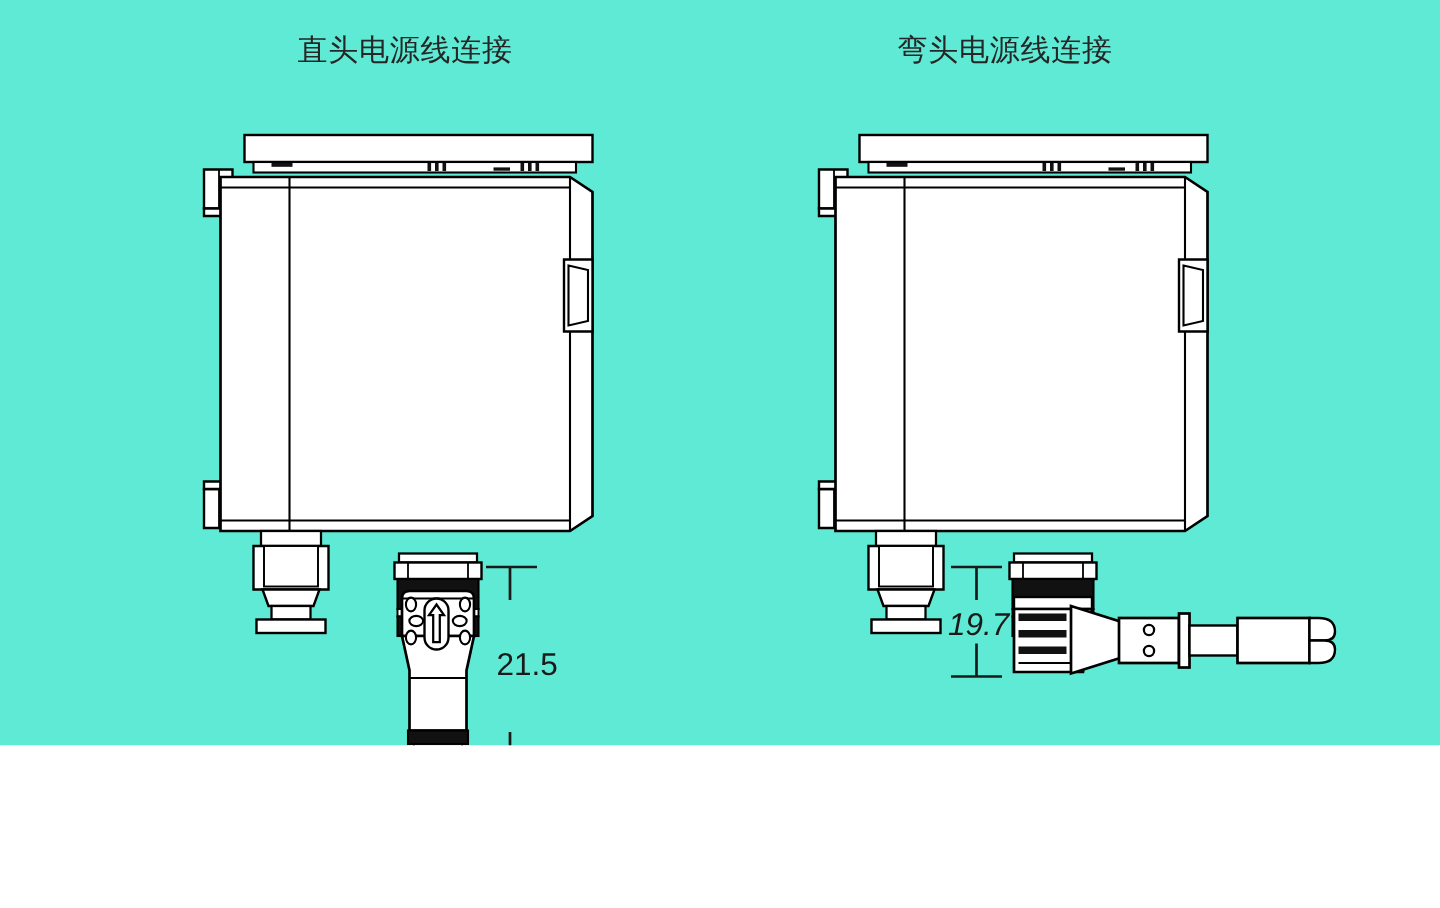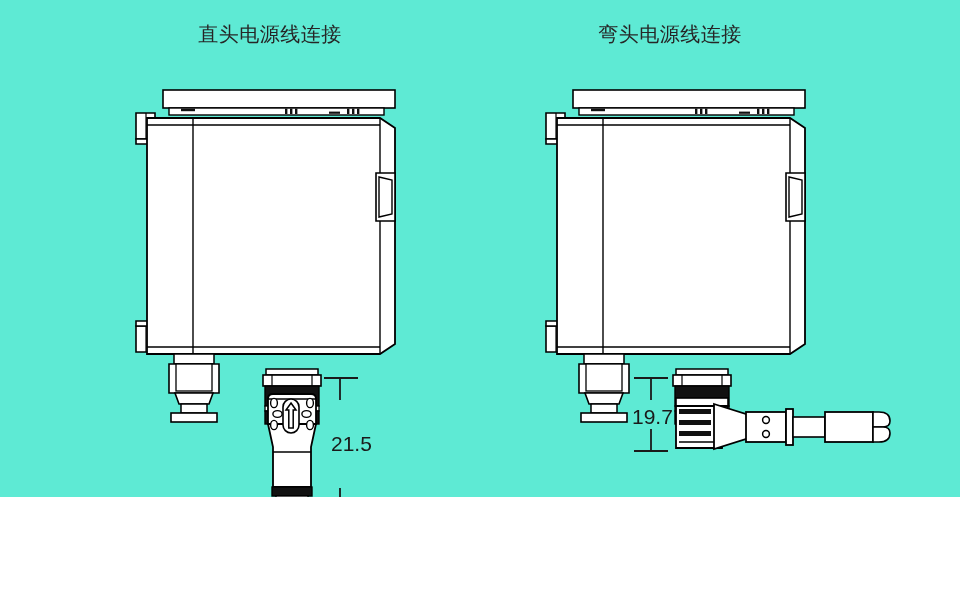--- a/index.html
+++ b/index.html
@@ -48,21 +48,21 @@
     background: #000000;
   }
   .dim-text {
     position: absolute;
     font-size: 21px;
     line-height: 24px;
     color: #1a1a1a;
     white-space: nowrap;
   }
   #dim-left-text  { left: 331px; top: 432px; }
-  #dim-right-text { left: 632px; top: 405px; }
+  #dim-right-text { left: 632px; top: 405px; font-style: italic; }
 </style>
 </head>
 <body>
 
 <div id="page">
 
   <div class="panel-title" id="title-left">直头电源线连接</div>
 
   <div class="panel-title" id="title-right">弯头电源线连接</div>
 

